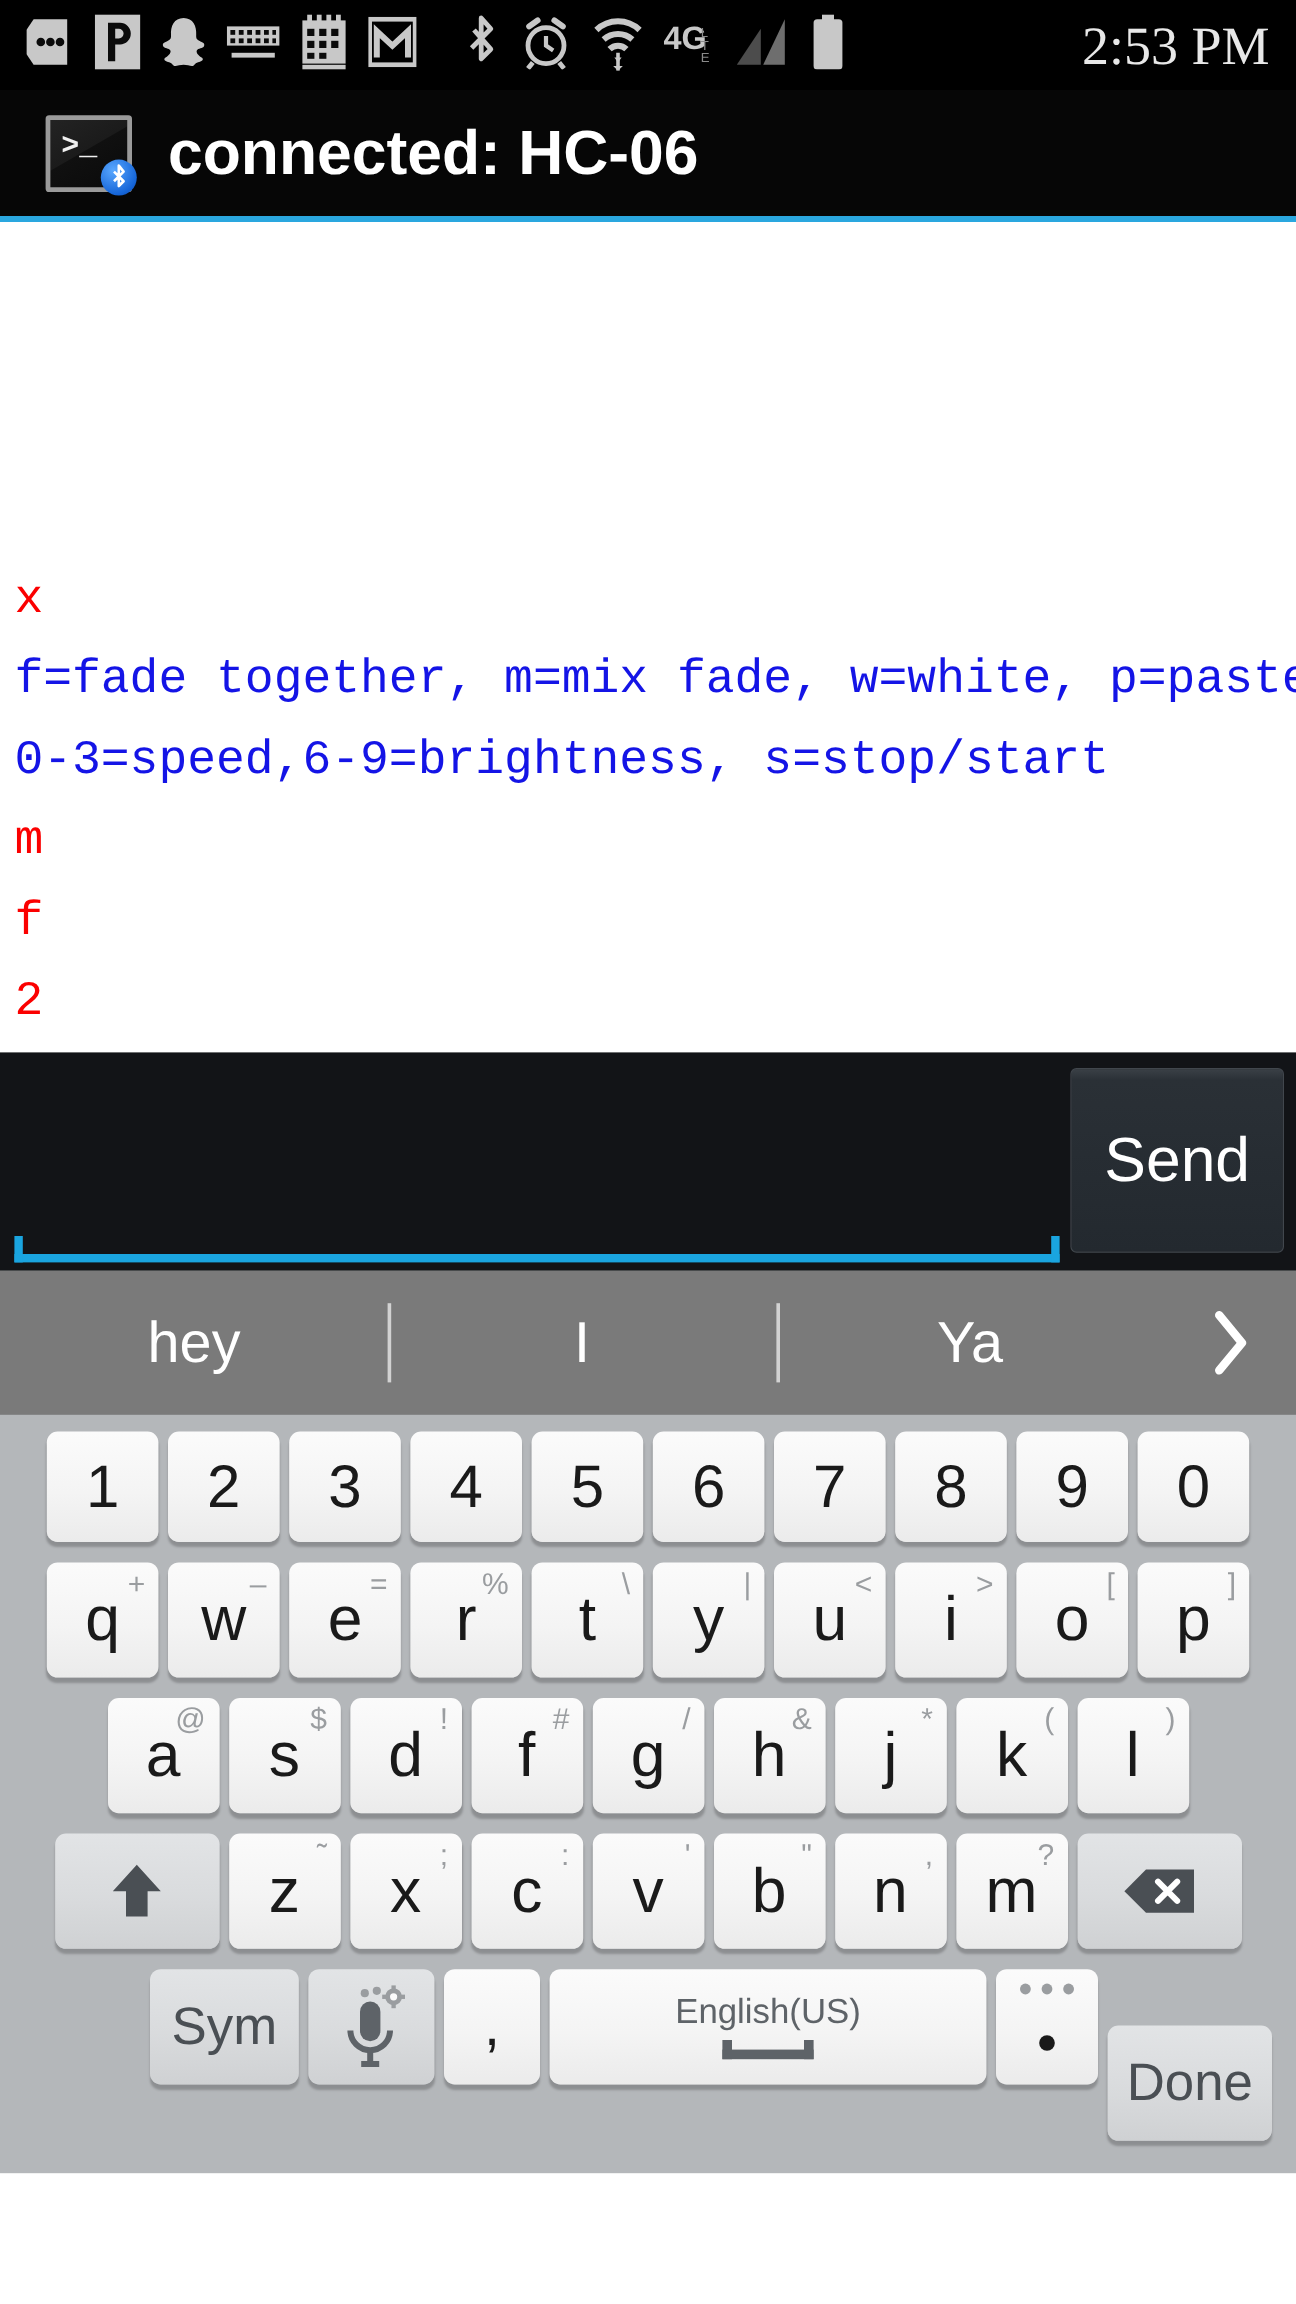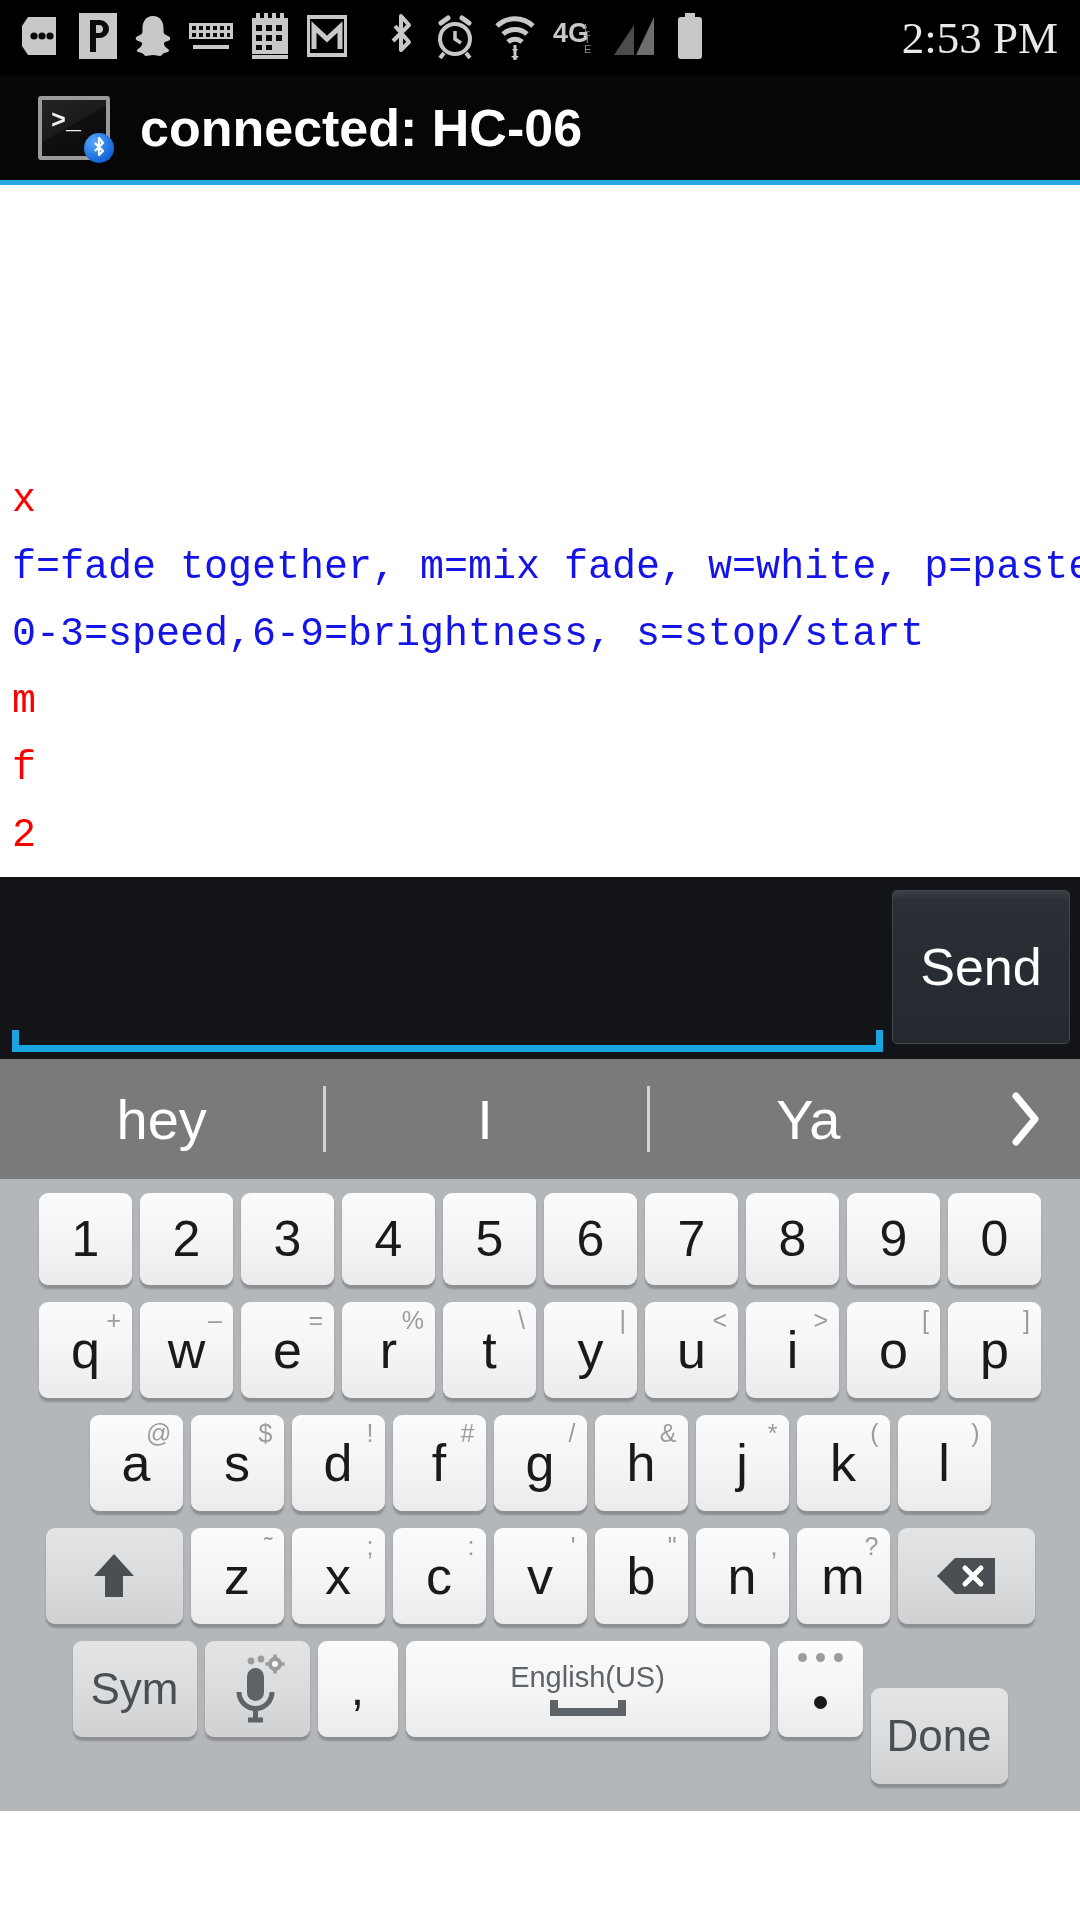--- a/index.html
+++ b/index.html
@@ -98,39 +98,39 @@
     display: flex; align-items: center; justify-content: center;
   }
 
   
   .keyboard { background: #b4b7ba; height: 752px; }
   .sugg-bar {
     height: 120px; background: #7a7a7a;
     display: flex; align-items: center; position: relative;
   }
   .sugg {
-    flex: 1 1 0; text-align: center; color: #ffffff; font-size: 56px;
+    flex: 1 1 0; text-align: center; color: #ffffff; font-size: 48px;
     position: relative; height: 100%; display: flex;
     align-items: center; justify-content: center;
   }
   .sugg + .sugg::before {
     content: ""; position: absolute; left: 0; top: 27px; bottom: 27px;
     width: 3px; background: #d2d2d2;
   }
   .sugg-more {
     width: 110px; flex: 0 0 auto; display: flex;
     align-items: center; justify-content: center; color: #ffffff;
   }
 
   .krow { display: flex; justify-content: center; align-items: flex-start; }
   .krow-num { padding: 14px 6px 0 6px; gap: 8px; }
   .krow-1 { padding: 17px 6px 0 6px; gap: 8px; }
   .krow-2 { padding: 17px 6px 0 6px; gap: 8px; }
   .krow-3 { padding: 17px 6px 0 6px; gap: 8px; }
-  .krow-4 { padding: 17px 6px 0 6px; gap: 8px; }
+  .krow-4 { padding: 17px 20px 0 6px; gap: 8px; justify-content: flex-end; }
 
   .key {
     position: relative; height: 96px; border-radius: 9px;
     background: linear-gradient(180deg, #fbfbfb 0%, #f4f4f4 55%, #ebebeb 100%);
     box-shadow: 0 4px 2px rgba(0,0,0,0.22);
     display: flex; align-items: center; justify-content: center;
     color: #1a1a1a; font-size: 52px; line-height: 1;
     flex: 0 0 auto;
   }
   .key.k-num { width: 93px; height: 92px; font-size: 50px; }

